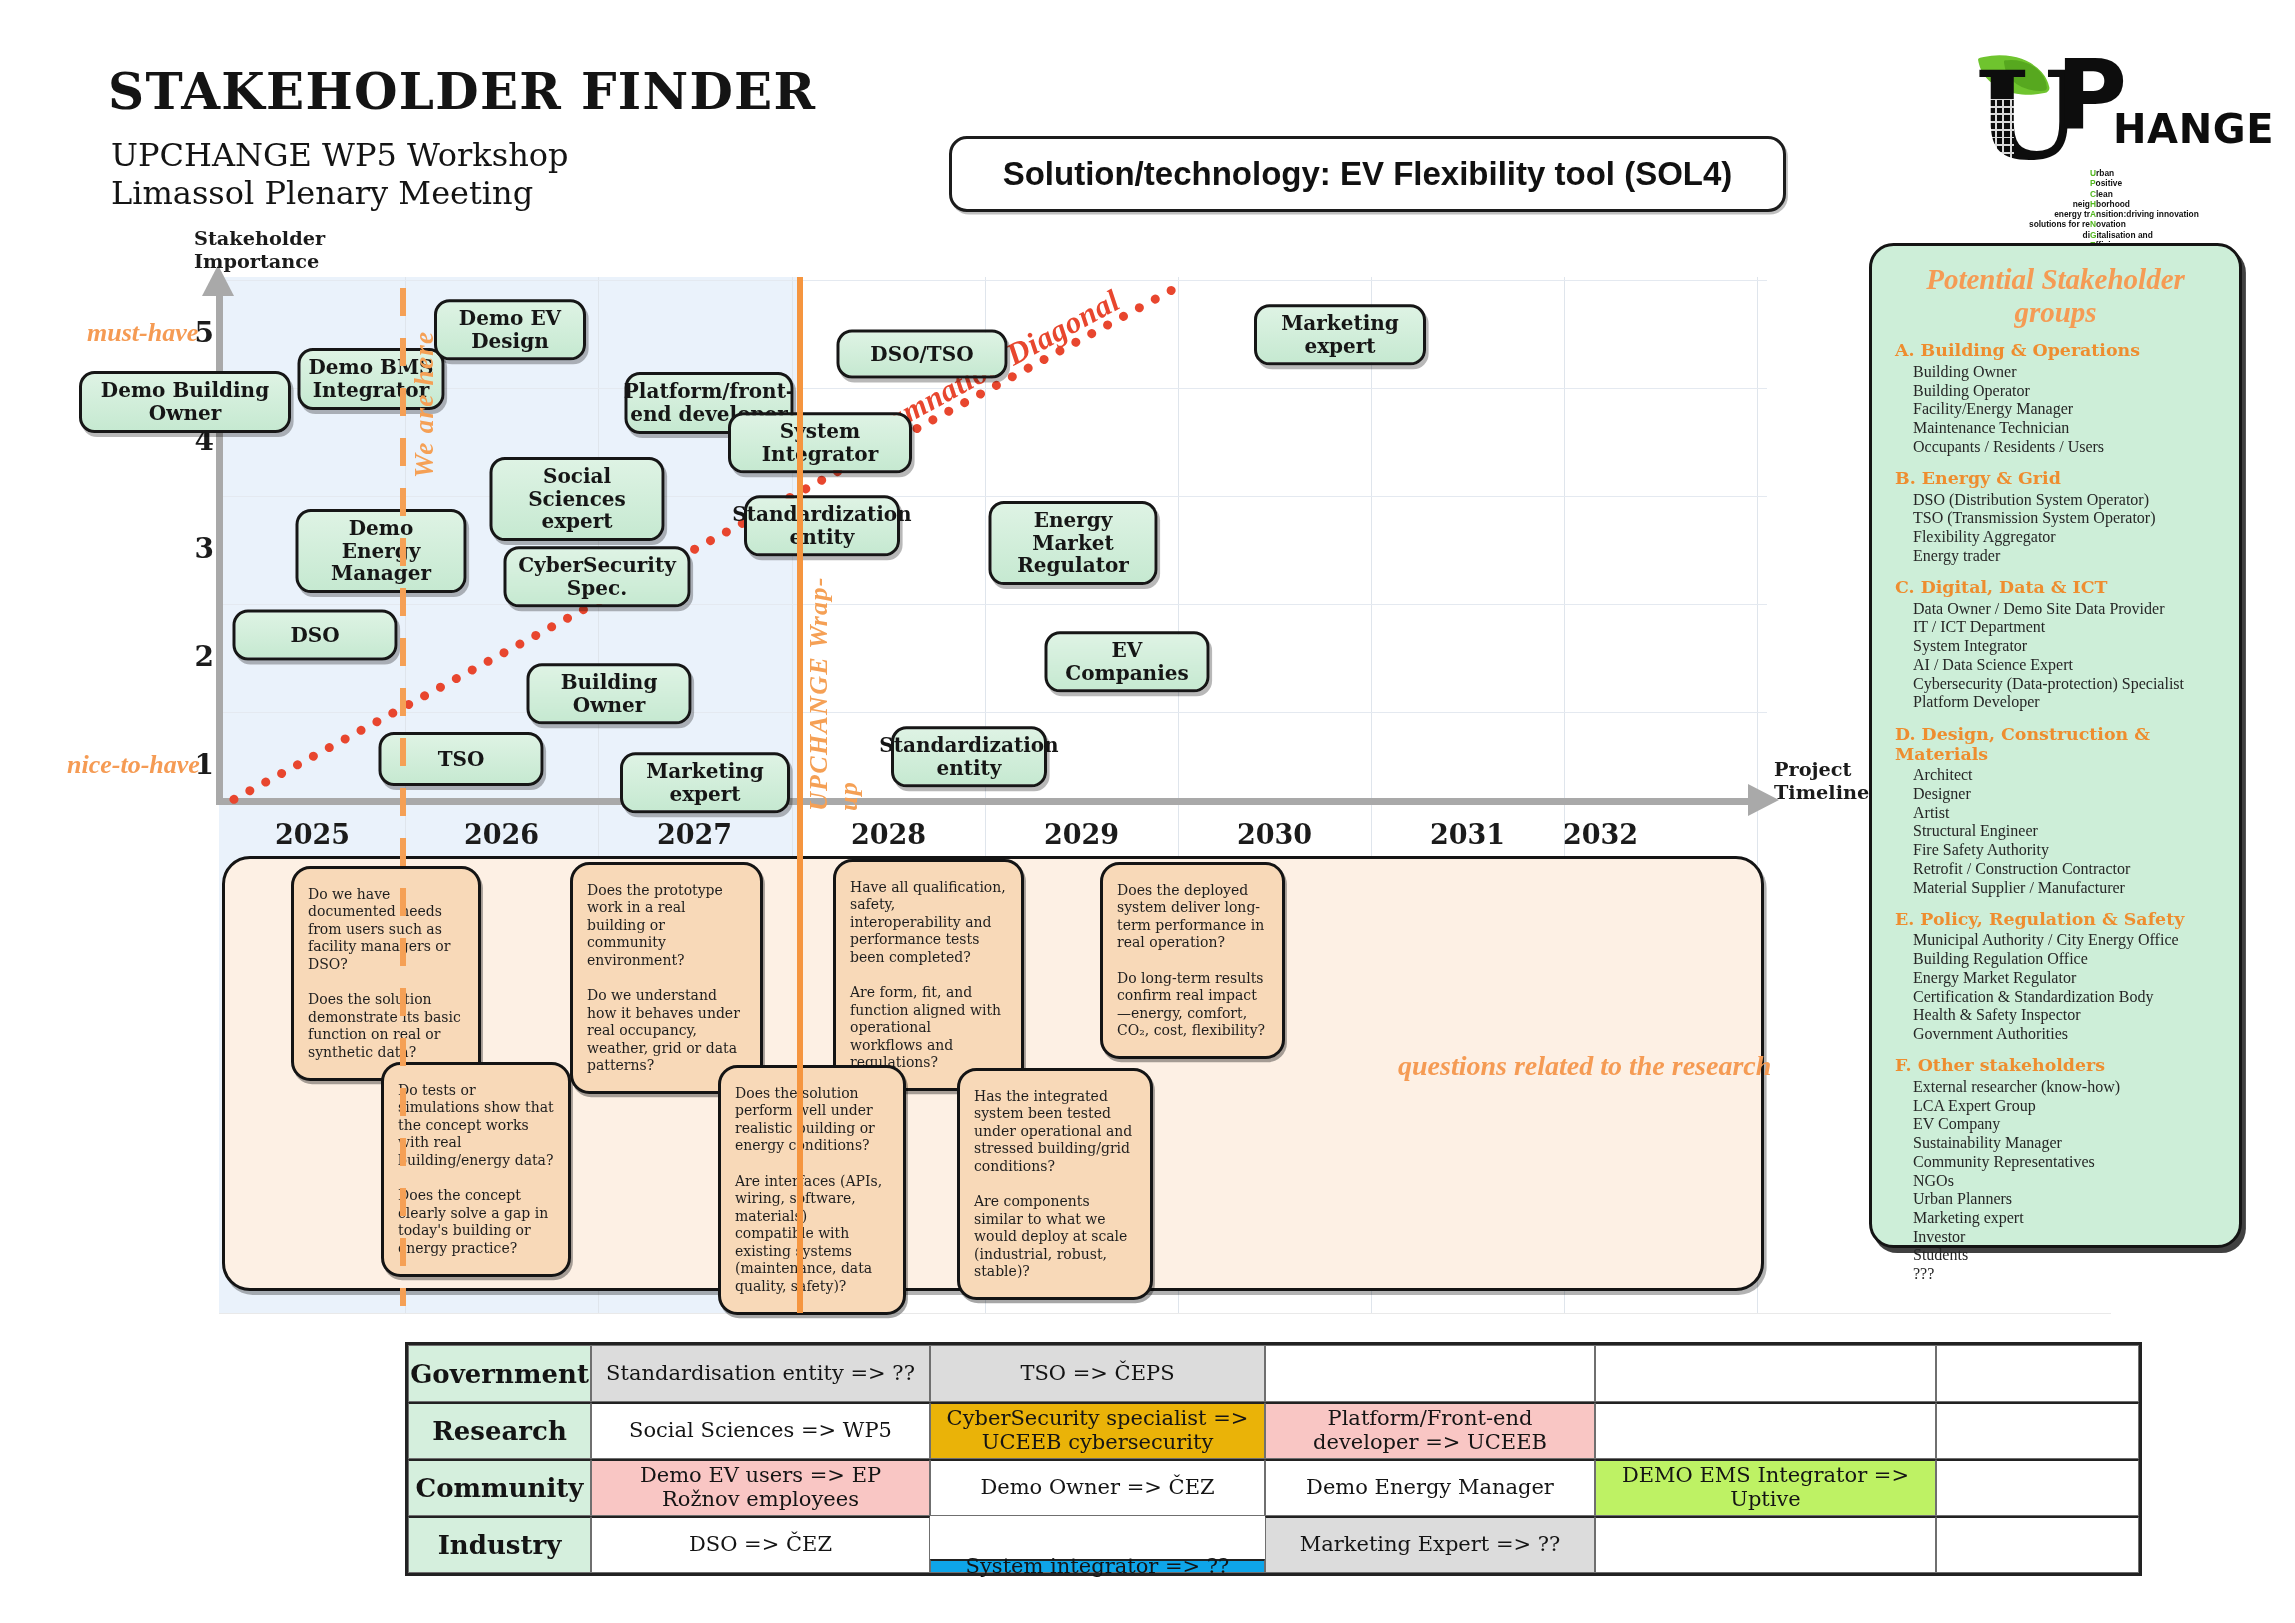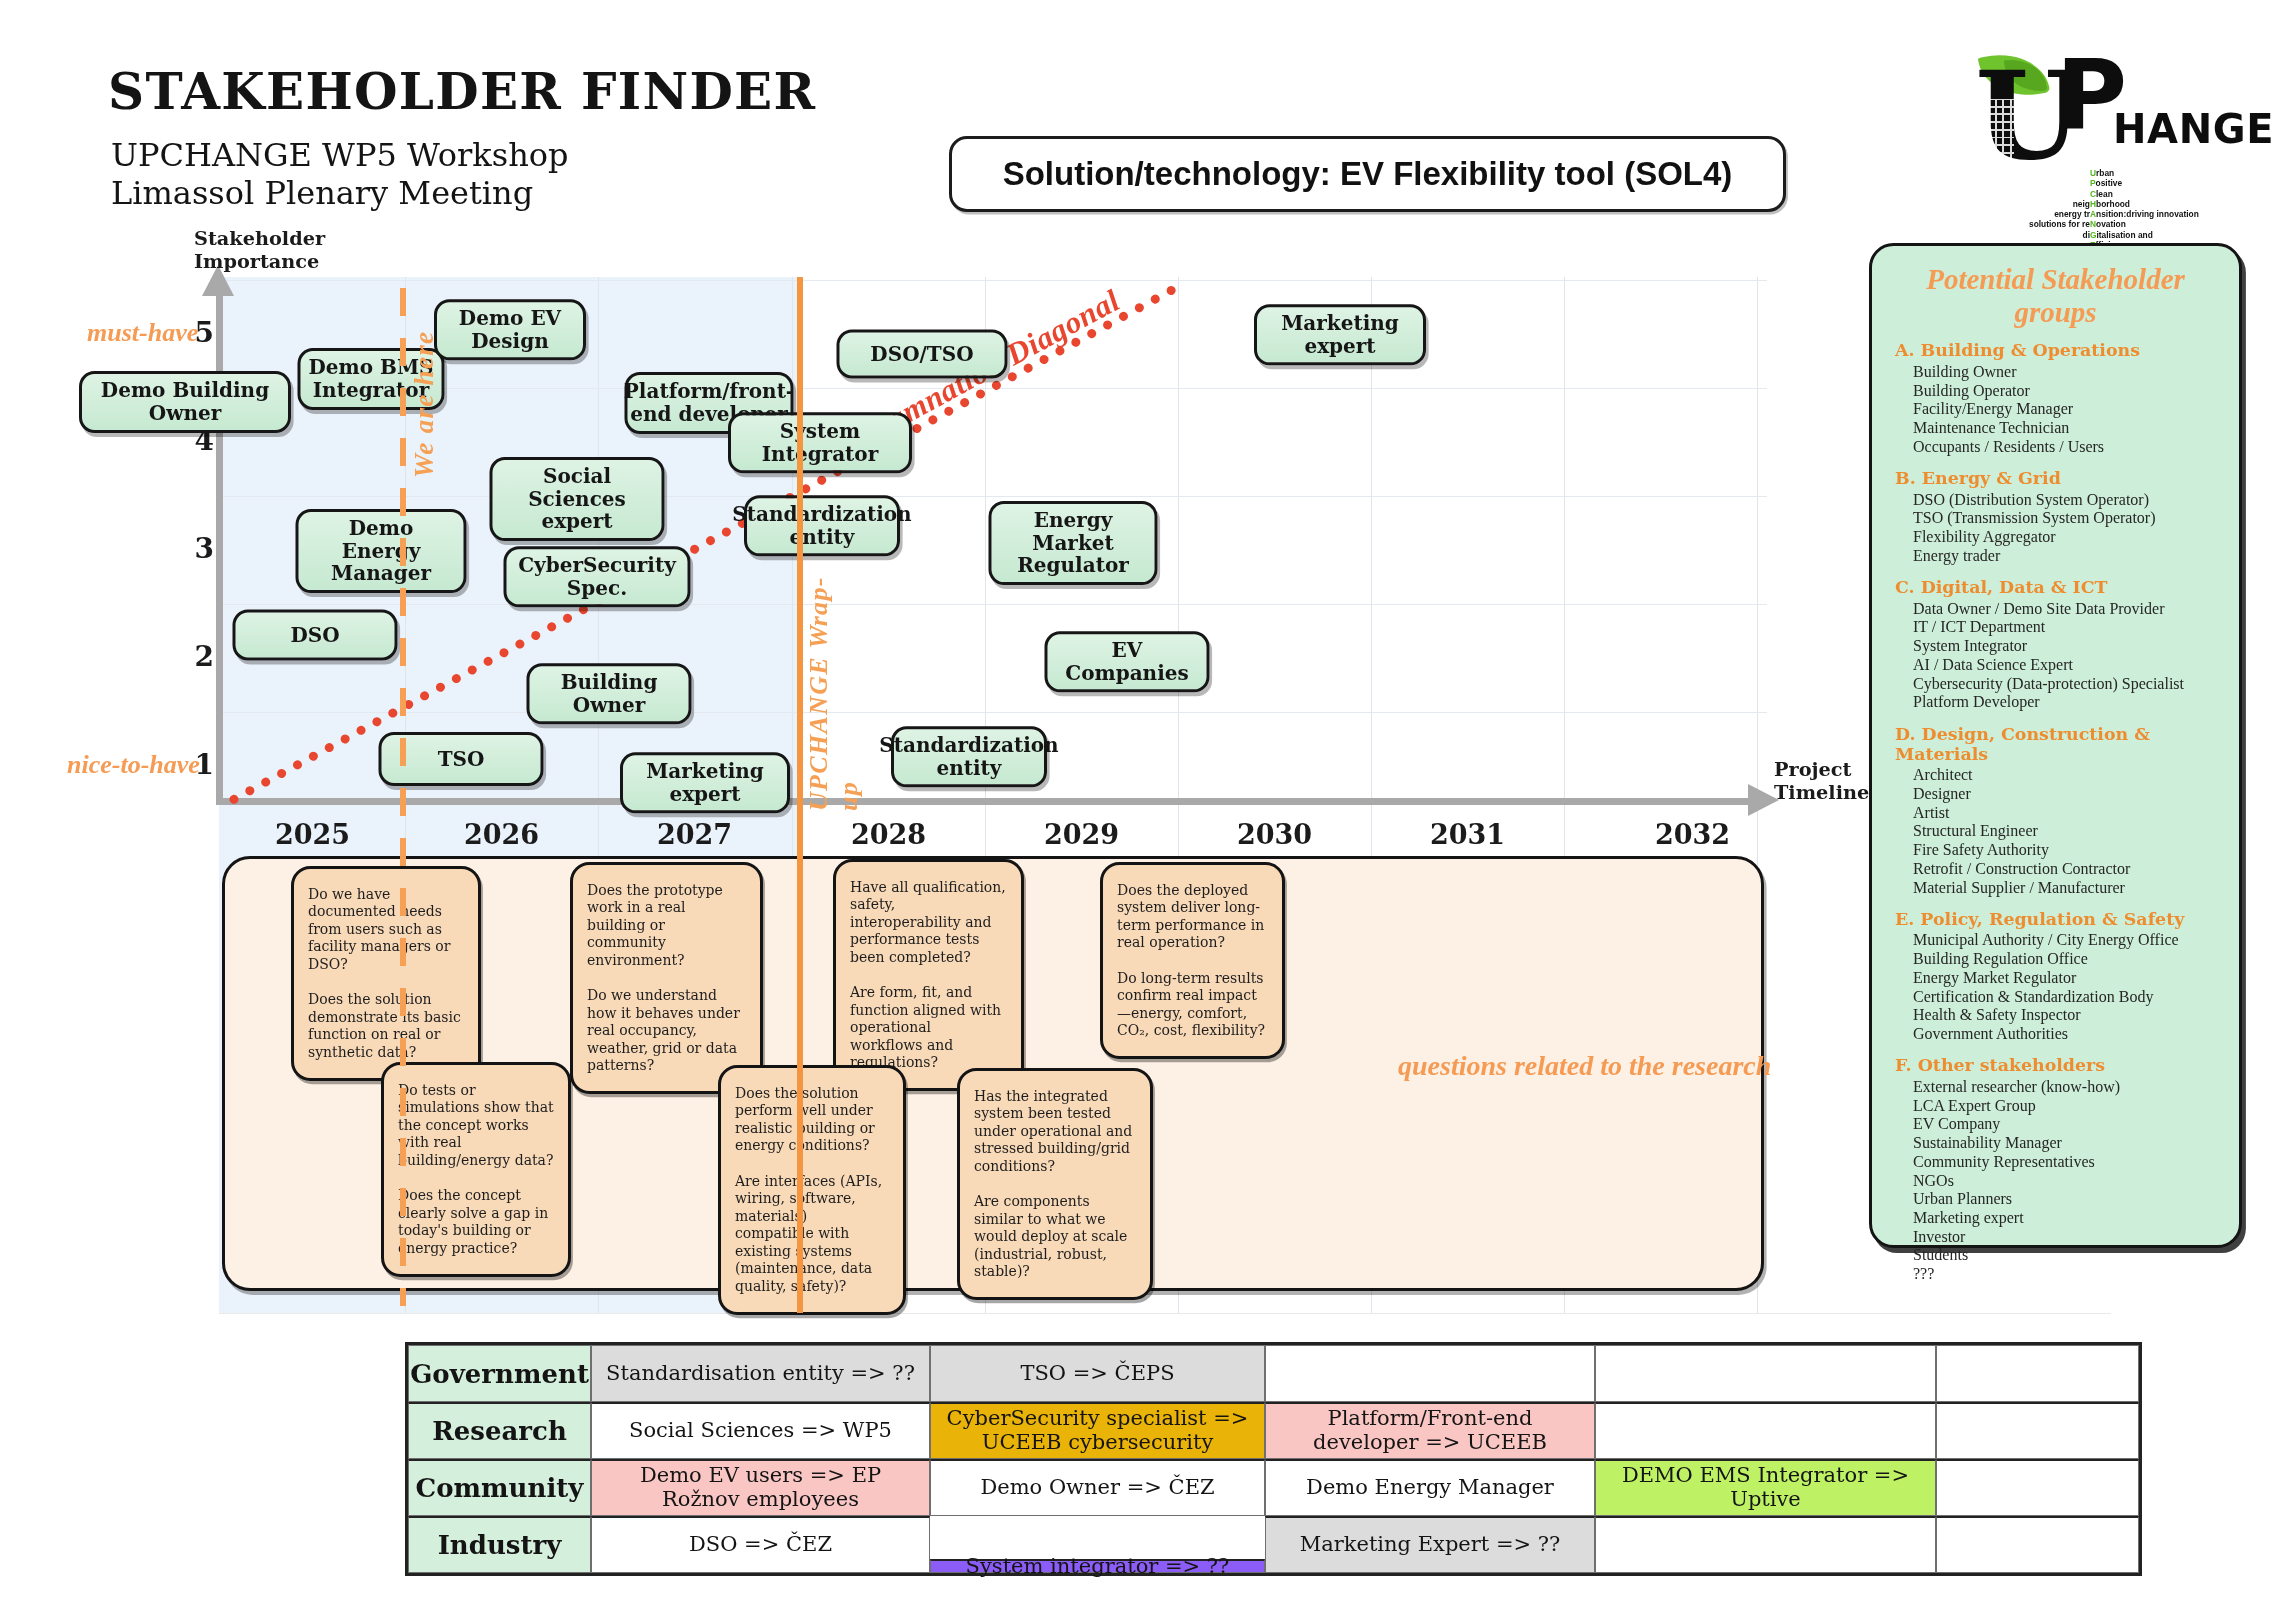--- a/index.html
+++ b/index.html
@@ -161,21 +161,21 @@
       <div class="abs ytick" style="left: 179px; top: 748px;">1</div>
     </div>
   <div id="years">
       <div class="abs year" style="left: 216px; top: 819px; width: 193px;">2025</div>
       <div class="abs year" style="left: 405px; top: 819px; width: 193px;">2026</div>
       <div class="abs year" style="left: 598px; top: 819px; width: 193px;">2027</div>
       <div class="abs year" style="left: 792px; top: 819px; width: 193px;">2028</div>
       <div class="abs year" style="left: 985px; top: 819px; width: 193px;">2029</div>
       <div class="abs year" style="left: 1178px; top: 819px; width: 193px;">2030</div>
       <div class="abs year" style="left: 1371px; top: 819px; width: 193px;">2031</div>
-      <div class="abs year" style="left: 1596px; top: 819px; width: 193px;">2032</div>
+      <div class="abs year" style="left: 1504px; top: 819px; width: 193px;">2032</div>
     </div>
 
   <div class="abs side-note" style="left:87px;top:318px;">must-have</div>
   <div class="abs side-note" style="left:67px;top:750px;">nice-to-have</div>
 
   <div class="abs" id="diagonal"></div>
   <div class="abs" id="diagonal-label">Damnation Diagonal</div>
 
   <div id="stakeholders">
       <div class="gbox" style="left: 185px; top: 402px; width: 212px; min-height: 62px;">Demo Building Owner</div>
@@ -252,21 +252,21 @@
       <div class="tcell row-sep" style="background: rgb(255, 255, 255);"></div>
       <div class="tcell row-sep" style="background: rgb(255, 255, 255);"></div>
       <div class="tcell tlabel row-sep">Community</div>
       <div class="tcell row-sep" style="background: rgb(249, 198, 196);">Demo EV users =&gt; EP Rožnov employees</div>
       <div class="tcell row-sep" style="background: rgb(255, 255, 255);">Demo Owner =&gt; ČEZ</div>
       <div class="tcell row-sep" style="background: rgb(255, 255, 255);">Demo Energy Manager</div>
       <div class="tcell row-sep" style="background: #bef264;">DEMO EMS Integrator =&gt; Uptive</div>
       <div class="tcell row-sep" style="background: rgb(255, 255, 255);"></div>
       <div class="tcell tlabel row-sep">Industry</div>
       <div class="tcell row-sep" style="background: rgb(255, 255, 255);">DSO =&gt; ČEZ</div>
-      <div class="tcell row-sep" style="background: #8b5cf6; margin-top: 43px;">System integrator =&gt; ??</div>
+      <div class="tcell row-sep" style="background: #0ea5e9; margin-top: 43px;">System integrator =&gt; ??</div>
       <div class="tcell row-sep" style="background: rgb(220, 220, 220);">Marketing Expert =&gt; ??</div>
       <div class="tcell row-sep" style="background: rgb(255, 255, 255);"></div>
       <div class="tcell row-sep" style="background: rgb(255, 255, 255);"></div>
     </div>
 
   <div class="abs" id="sidebar">
     <div id="sidebar-title">Potential Stakeholder groups</div>
     <div id="sidebar-sections">
         <div class="sb-heading">A. Building &amp; Operations</div>
         <div class="sb-item">Building Owner</div>

